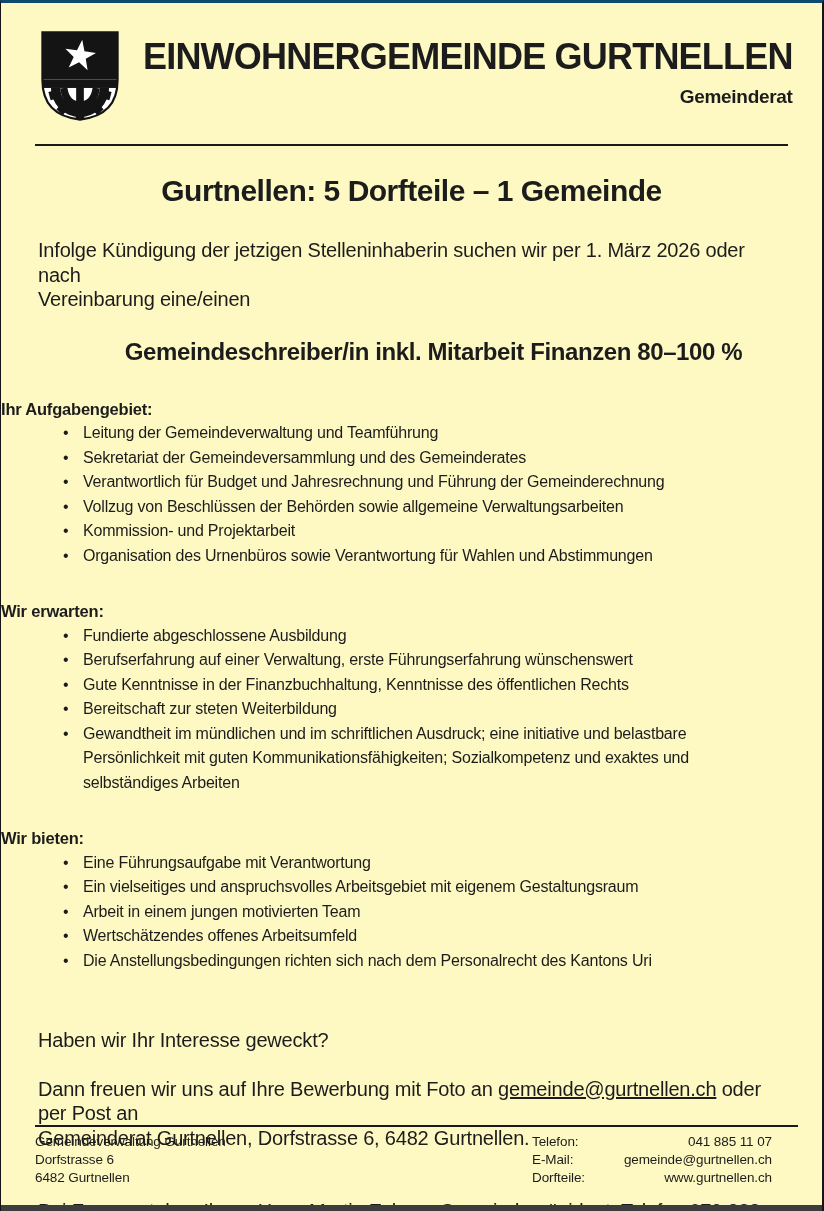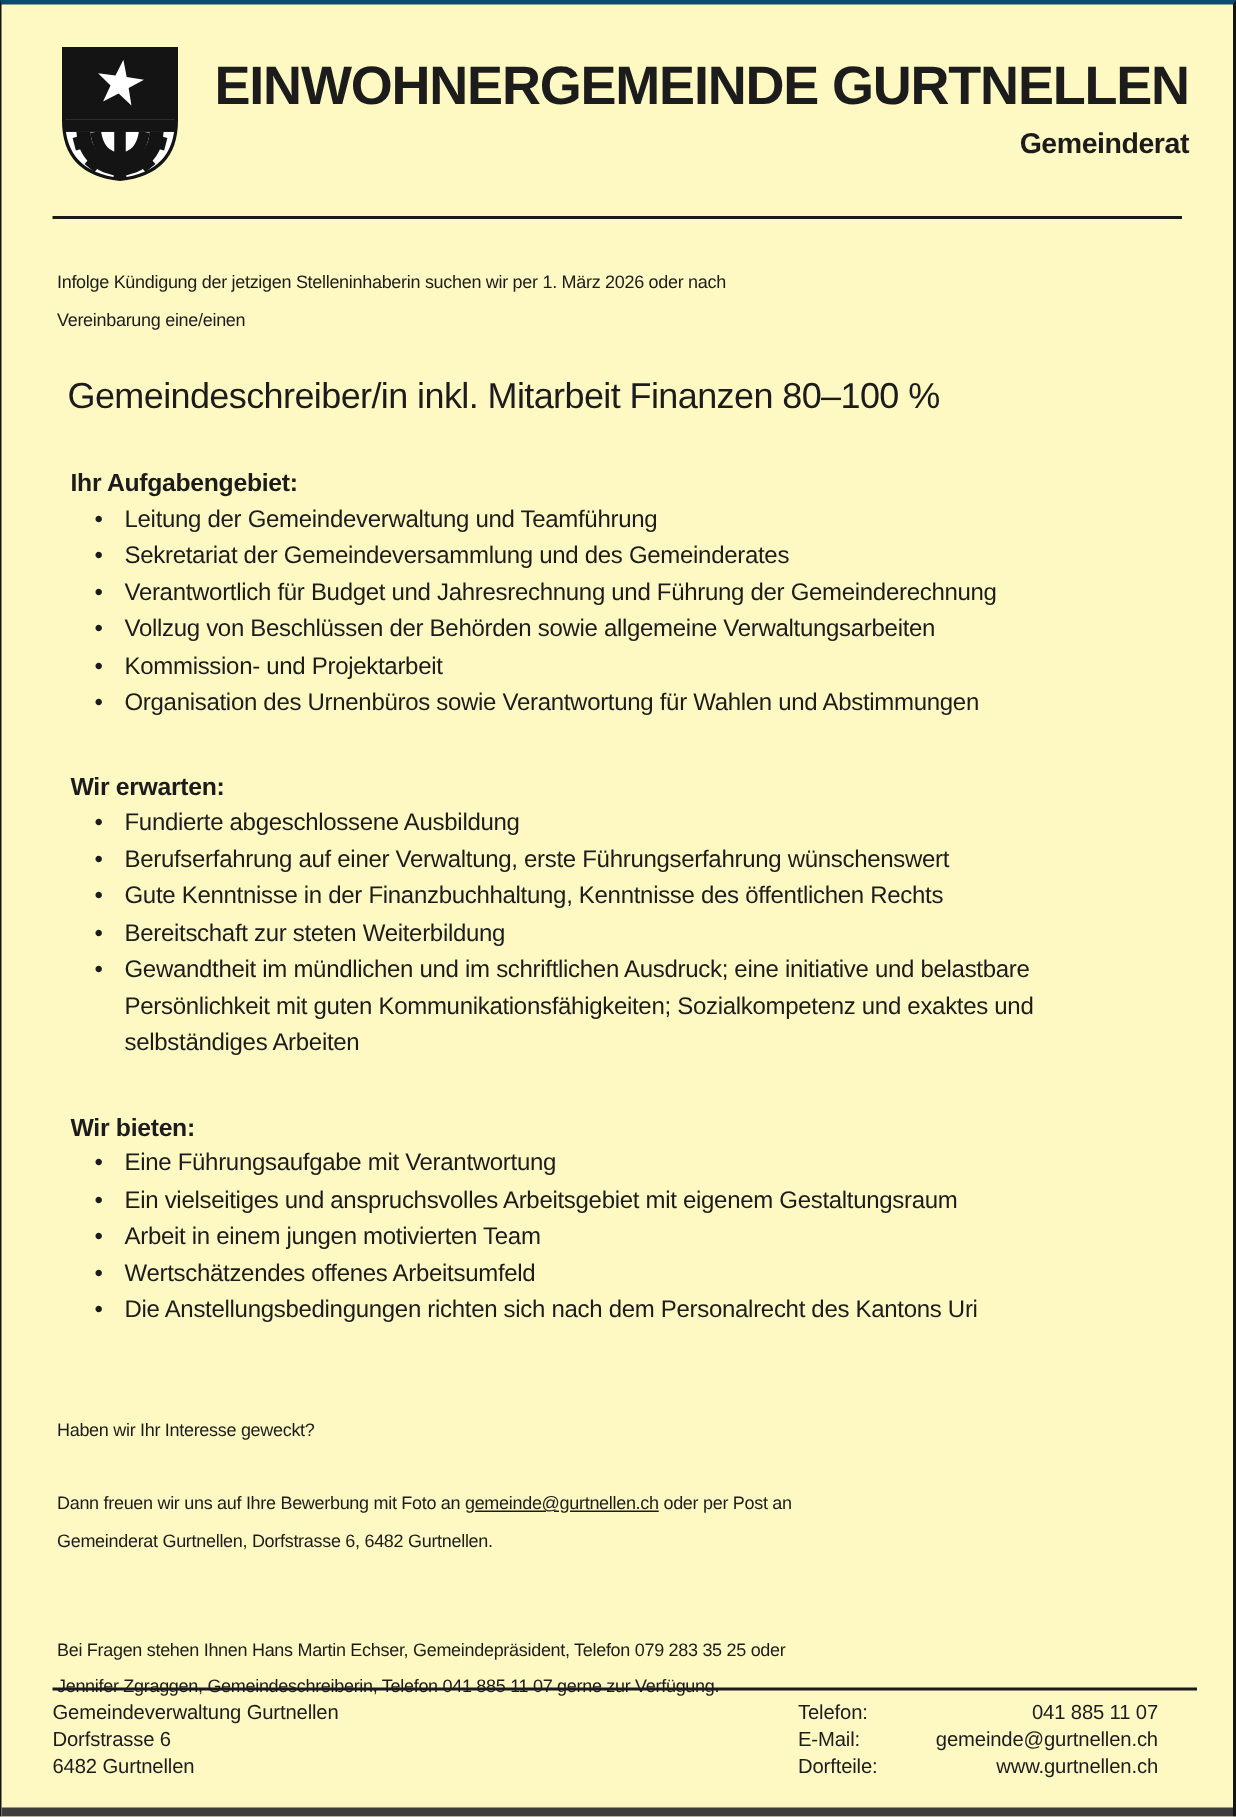--- a/index.html
+++ b/index.html
@@ -21,28 +21,28 @@
   
   .header { display:flex; align-items:flex-start; padding:26px 34px 0 34px; }
   .logo svg { display:block; width:90px; height:94px; }
   .header-text { margin-left:18px; padding-top:8px; }
   .header-title { font-size:36px; font-weight:bold; letter-spacing:-0.8px; line-height:1.1; white-space:nowrap; }
   .header-subtitle { font-size:19px; font-weight:bold; margin-top:9px; letter-spacing:-0.3px;text-align:right; }
   .rule { border-top:2px solid #1a1a1a; margin:21px 34px 0 34px; }
 
   
   .main-title { text-align:center; font-size:30px; font-weight:bold; margin-top:28px; letter-spacing:-0.5px; }
-  .job-title  { text-align:left; font-size:24px; font-weight:normal; margin-top:26px; letter-spacing:-0.4px;padding-left:44px; }
-
-  
-  .para { margin:30px 37px 0 37px; font-size:12px; line-height:24.5px; letter-spacing:-0.2px; white-space:pre-line; }
+  .job-title  { text-align:center; font-size:24px; font-weight:bold; margin-top:26px; letter-spacing:-0.4px;padding-left:44px; }
+
+  
+  .para { margin:30px 37px 0 37px; font-size:20px; line-height:24.5px; letter-spacing:-0.2px; white-space:pre-line; }
   .para.tight { margin-top:24px; }
 
   .section { margin-top:31px; }
-  .section-heading { margin-left:46px; font-size:16.5px; font-weight:bold; line-height:24.5px; letter-spacing:-0.2px; }
+  .section-heading { font-size:16.5px; font-weight:bold; line-height:24.5px; letter-spacing:-0.2px; }
   .bullets { margin:0 34px 0 62px; }
   .bullet-row { display:flex; align-items:flex-start; font-size:16px; line-height:24.5px; letter-spacing:-0.2px; }
   .bullet-glyph { width:20px; flex:0 0 20px; text-align:left; }
   .bullet-text { flex:1; white-space:pre-line; }
 
   .email-link { text-decoration:underline; color:inherit; }
 
   
   .footer {
     position:absolute; left:34px; right:24px; bottom:24px;
@@ -88,20 +88,21 @@
       </svg>
     </div>
     <div class="header-text">
       <div class="header-title">EINWOHNERGEMEINDE GURTNELLEN</div>
       <div class="header-subtitle">Gemeinderat</div>
     </div>
   </div>
 
   <div class="rule"></div>
 
+  <div class="main-title">Gurtnellen: 5 Dorfteile – 1 Gemeinde</div>
 
   <div class="para">Infolge Kündigung der jetzigen Stelleninhaberin suchen wir per 1. März 2026 oder nach
 Vereinbarung eine/einen</div>
 
   <div class="job-title">Gemeindeschreiber/in inkl. Mitarbeit Finanzen 80–100 %</div>
 
   <div class="section">
     <div class="section-heading">Ihr Aufgabengebiet:</div>
     <div class="bullets">
         <div class="bullet-row">

